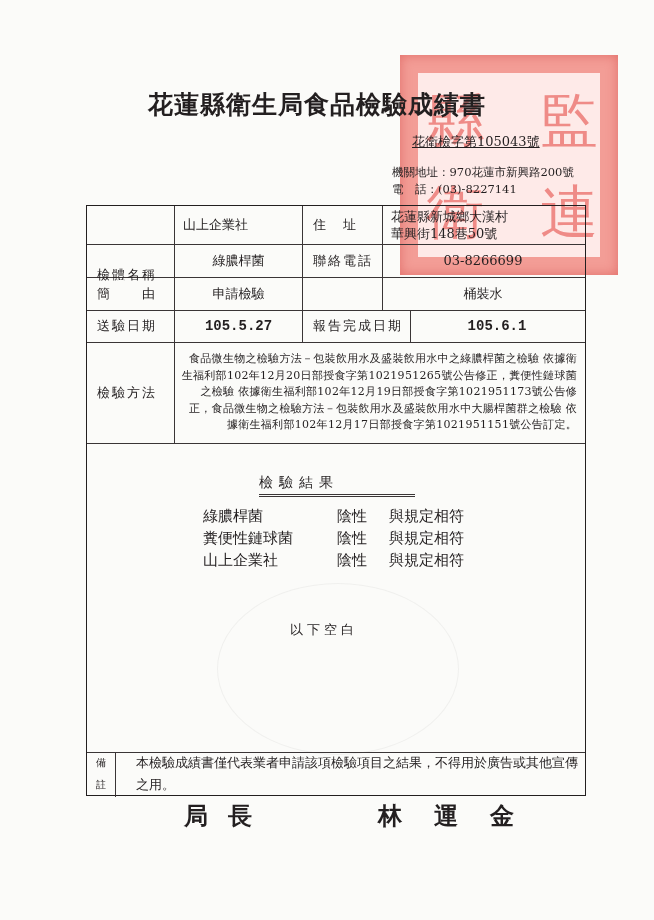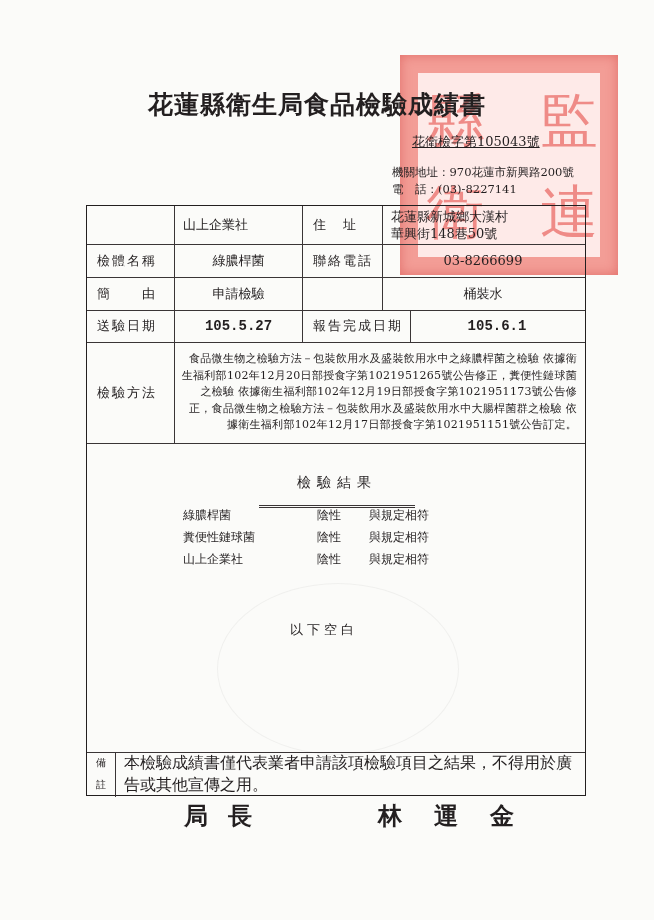--- a/index.html
+++ b/index.html
@@ -44,33 +44,33 @@
   .hl { position:absolute; left:0; right:0; height:0; border-top:1px solid #3a3536; }
   .vl { position:absolute; width:0; border-left:1px solid #3a3536; }
   .lbl { padding-left:10px; letter-spacing:2px; }
   .ctr { justify-content:center; }
   .num { font-family:Liberation Mono, monospace; font-weight:bold; font-size:14px; }
 
   .method {
     font-size:11px; line-height:16.5px; padding:2px 6px; letter-spacing:0.3px;text-align:right;
   }
   .res-title {
-    left:172px; width:156px; top:31px; text-align:center; font-size:14px; letter-spacing:6px;
-    border-bottom:3px double #3a3536; padding-bottom:13px; position:absolute;
+    left:172px; width:156px; top:31px; font-size:14px; letter-spacing:6px;
+    border-bottom:3px double #3a3536; padding-bottom:2px; position:absolute;
   }
-  .res-row { position:absolute; left:96px; font-size:12px; white-space:nowrap; }
+  .res-row { position:absolute; left:116px; font-size:15px; white-space:nowrap; }
   .res-row span { display:inline-block; }
   .blank { position:absolute; left:203px; top:178px; font-size:13px; letter-spacing:4px; font-family:"DejaVu Sans", sans-serif; }
 
   .watermark {
     position:absolute; left:130px; top:140px; width:240px; height:170px;
     border-radius:50%; border:1px solid rgba(120,120,120,0.08);
   }
   .remarks-lbl { font-size:10px; line-height:22px; flex-direction:column; justify-content:center; }
-  .remarks-text { font-size:16px; line-height:22px; padding:0 8px; align-items:flex-start; }
+  .remarks-text { font-size:13px; line-height:22px; padding:0 8px; align-items:flex-start;margin-left:12px; }
 
   .sign { top:800px; font-size:24px; font-weight:bold; letter-spacing:20px; white-space:nowrap; z-index:3; }
 </style>
 </head>
 <body>
 
 <div class="abs stamp">
   <div class="stamp-inner"></div>
   <div class="stamp-glyph" style="left:140px;top:36px;">監</div>
   <div class="stamp-glyph" style="left:140px;top:128px;">連</div>
@@ -100,21 +100,21 @@
   <div class="vl" style="left:323px;top:104px;height:32px"></div>
   <div class="vl" style="left:28px;top:546px;height:45px"></div>
 
   <div class="cell" style="left:88px;top:0;width:127px;height:38px;padding-left:8px">山上企業社</div>
   <div class="cell lbl" style="left:216px;top:0;width:79px;height:38px">住　址</div>
   <div class="cell" style="left:296px;top:0;width:200px;height:38px;padding-left:8px;flex-direction:column;align-items:flex-start;justify-content:center;line-height:17px;z-index:3">
     <div>花蓮縣新城鄉大漢村</div>
     <div>華興街148巷50號</div>
   </div>
 
-  <div class="cell lbl" style="left:0;top:38px;width:87px;height:33px">檢體名稱</div>
+  <div class="cell lbl" style="left:0;top:52px;width:87px;height:33px">檢體名稱</div>
   <div class="cell ctr" style="left:88px;top:38px;width:127px;height:33px">綠膿桿菌</div>
   <div class="cell lbl" style="left:216px;top:38px;width:79px;height:33px">聯絡電話</div>
   <div class="cell ctr num" style="left:296px;top:38px;width:200px;height:33px;font-weight:normal;font-family:'DejaVu Serif',serif;font-size:13px">03-8266699</div>
 
   <div class="cell lbl" style="left:0;top:71px;width:87px;height:33px">簡　　由</div>
   <div class="cell ctr" style="left:88px;top:71px;width:127px;height:33px">申請檢驗</div>
   <div class="cell ctr" style="left:296px;top:71px;width:200px;height:33px">桶裝水</div>
 
   <div class="cell lbl" style="left:0;top:104px;width:87px;height:32px">送驗日期</div>
   <div class="cell ctr num" style="left:88px;top:104px;width:127px;height:32px">105.5.27</div>

